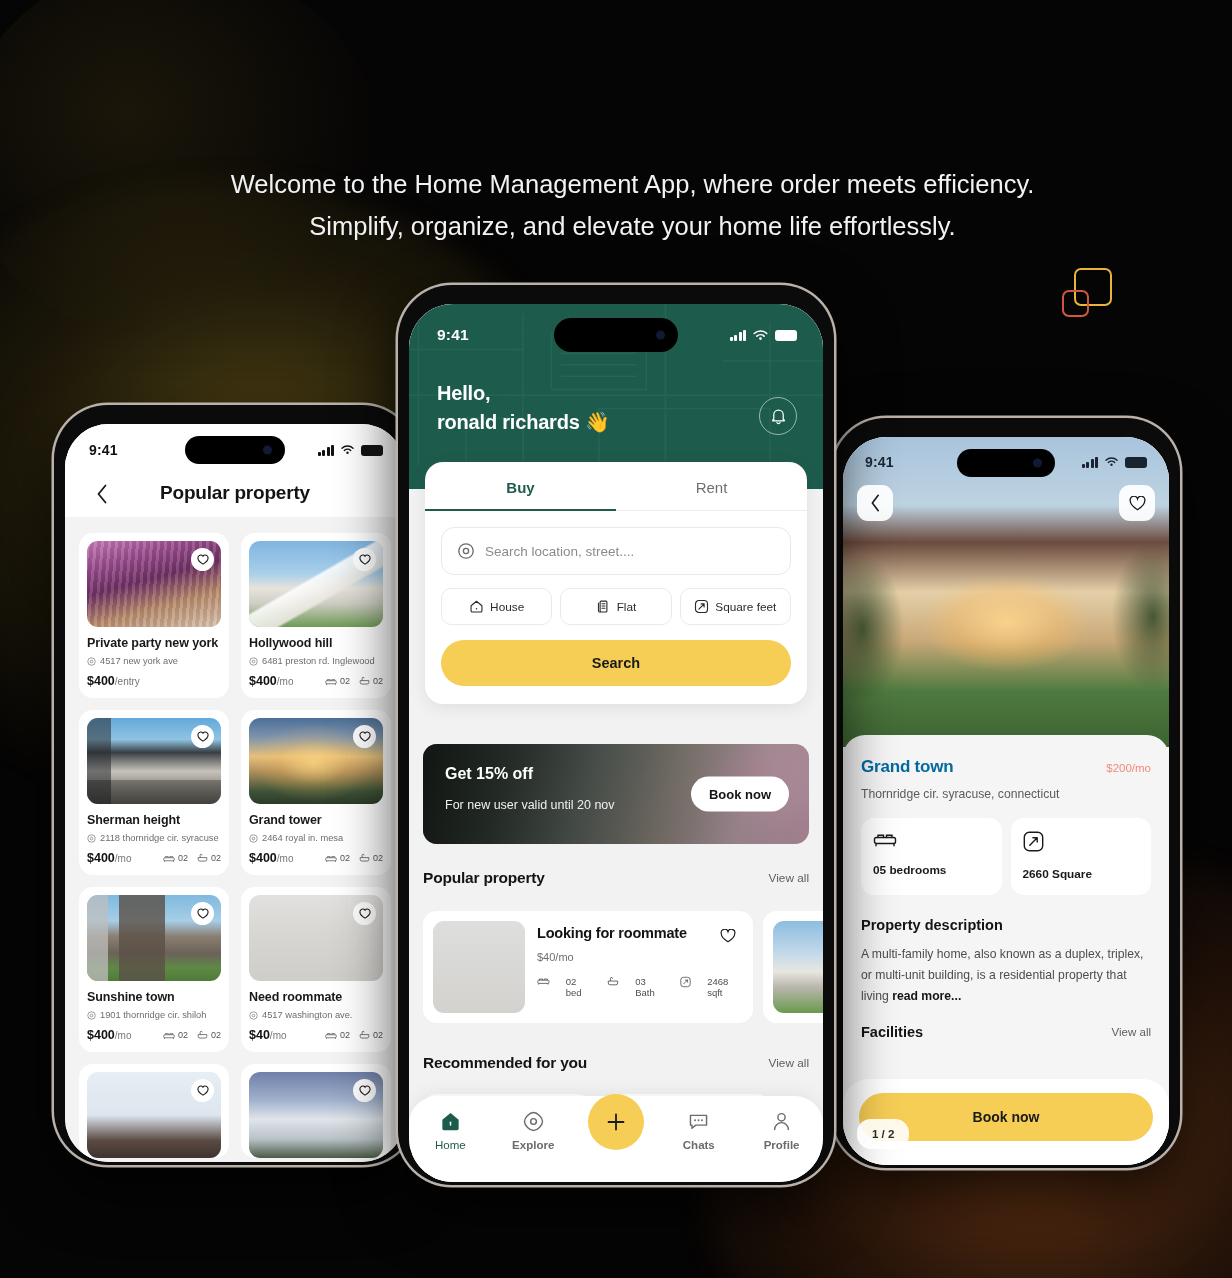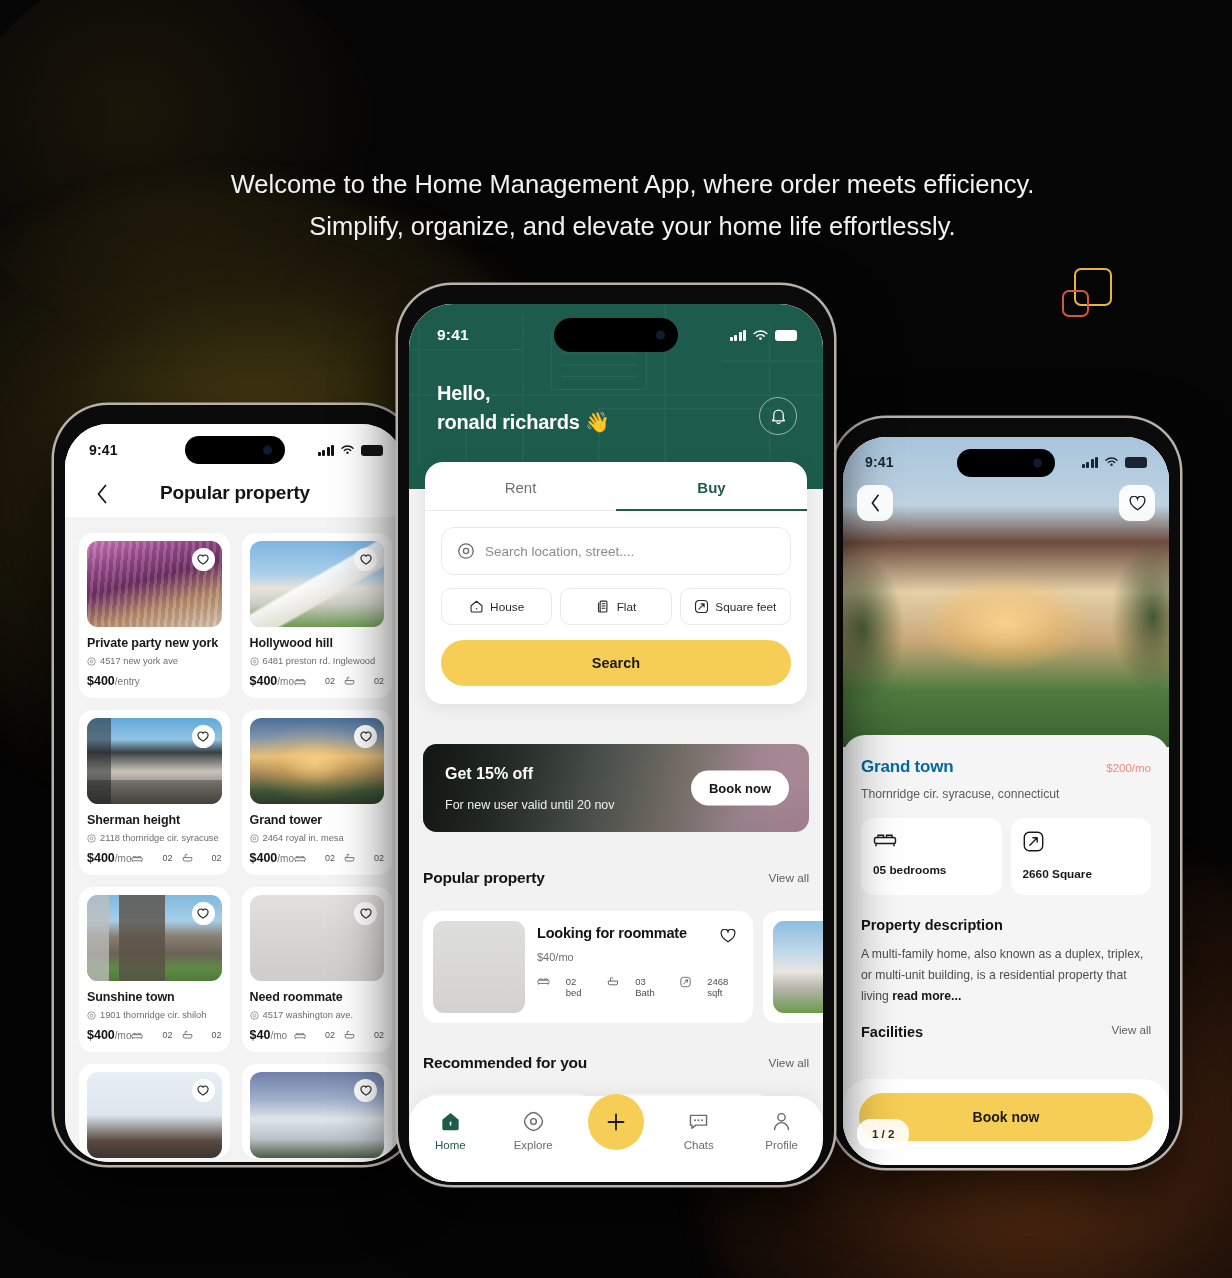--- a/index.html
+++ b/index.html
@@ -115,21 +115,21 @@
   .heart {
     position: absolute; right: 7px; top: 7px; width: 23px; height: 23px;
     background: #fff; border-radius: 50%; display: flex; align-items: center; justify-content: center;
   }
   .pcard .pname { margin-top: 9px; font-size: 12.5px; font-weight: bold; color: #191919; letter-spacing: -0.1px; }
   .pcard .paddr { margin-top: 6px; font-size: 9.3px; color: #6d6d6d; display: flex; align-items: center; gap: 4px; }
   .pcard .prow { margin-top: 8px; display: flex; align-items: center; justify-content: space-between; }
   .pcard .price { font-size: 12.5px; font-weight: bold; color: #111; }
   .pcard .price span { font-weight: 400; font-size: 10px; color: #777; }
   .pcard .specs { display: flex; align-items: center; gap: 9px; font-size: 9px; color: #555; }
-  .pcard .specs .sp { display: flex; align-items: center; gap: 19px; }
+  .pcard .specs .sp { display: flex; align-items: center; gap: 3px; }
 
   
   .cp-body { position: absolute; inset: 0; background: #f2f2f2; }
   .cp-hero {
     position: absolute; left: 0; top: 0; width: 100%; height: 185px;
     background: #1d5c4d; overflow: hidden;
   }
   .cp-hero .lines { position: absolute; inset: 0; opacity: 0.5; }
   .cp-greet { position: absolute; left: 28px; top: 78px; color: #fff; z-index: 6; }
   .cp-greet .l1 { font-size: 20px; font-weight: bold; letter-spacing: -0.2px; }
@@ -164,21 +164,21 @@
     flex: 1; height: 37px; border: 1.2px solid #eaeaea; border-radius: 10px;
     display: flex; align-items: center; justify-content: center; gap: 6px;
     font-size: 11.8px; color: #2b2b2b;
   }
   .cp-searchbtn {
     margin: 15px 16px 0; height: 46px; background: #f6ce55; border-radius: 24px;
     display: flex; align-items: center; justify-content: center;
     font-size: 14.5px; font-weight: bold; color: #1a1a1a;
   }
   .cp-promo {
-    position: absolute; left: 14px; right: 14px; top: 440px; height: 88px;
+    position: absolute; left: 14px; right: 14px; top: 440px; height: 100px;
     border-radius: 14px; overflow: hidden; z-index: 6;
   }
   .cp-promo .pimg { position: absolute; inset: 0; }
   .cp-promo .shade { position: absolute; inset: 0; background: linear-gradient(90deg, rgba(0,0,0,0.72) 0%, rgba(0,0,0,0.45) 55%, rgba(0,0,0,0.2) 100%); }
   .cp-promo .t1 { position: absolute; left: 22px; top: 21px; color: #fff; font-size: 16px; font-weight: bold; }
   .cp-promo .t2 { position: absolute; left: 22px; top: 54px; color: #f0f0f0; font-size: 12.5px; }
   .cp-promo .bk {
     position: absolute; right: 20px; top: 50%; transform: translateY(-50%);
     background: #fff; border-radius: 20px; padding: 10px 18px;
     font-size: 13px; font-weight: bold; color: #141414;
@@ -207,21 +207,21 @@
   .cp-recrow { position: absolute; left: 14px; right: 0; top: 790px; display: flex; gap: 12px; z-index: 6; }
   .rec-card { width: 168px; flex: none; background: #fff; border-radius: 14px; padding: 8px; }
   .rec-card .rthumb { position: relative; width: 100%; height: 72px; border-radius: 11px; overflow: hidden; }
   .cp-tabbar {
     position: absolute; left: 0; right: 0; bottom: 0; height: 86px;
     background: #fff; border-radius: 28px 28px 44px 44px; z-index: 12;
     display: flex; align-items: flex-start; padding-top: 14px;
     box-shadow: 0 -4px 18px rgba(0,0,0,0.06);
   }
   .tbi { flex: 1; display: flex; flex-direction: column; align-items: center; gap: 6px;
-    font-size: 11.5px; color: #6b6b6b; }
+    font-size: 11.5px; color: #6b6b6b; font-weight: bold; }
   .tbi.active { color: #1d5c4d; font-weight: 500; }
   .tb-plus {
     width: 56px; height: 56px; border-radius: 50%; background: #f6ce55;
     display: flex; align-items: center; justify-content: center;
     margin-top: -16px; font-size: 28px; color: #1a1a1a; font-weight: 300;
   }
 
   
   .rp-body { position: absolute; inset: 0; background: #f5f5f5; }
   .rp-hero { position: absolute; left: 0; top: 0; width: 100%; height: 310px; overflow: hidden; }
@@ -244,21 +244,21 @@
   .rp-name { font-size: 17px; font-weight: bold; color: #0369a1; letter-spacing: -0.2px; }
   .rp-price { font-size: 16px; font-weight: bold; color: #f25a3e; }
   .rp-price span { font-size: 11.5px; font-weight: 400; color: #f08a78; }
   .rp-addr { margin-top: 10px; font-size: 12.2px; color: #5c5c5c; }
   .rp-facts { margin-top: 17px; display: flex; gap: 9px; }
   .rp-fact { flex: 1; background: #fff; border-radius: 13px; padding: 13px 12px 14px; min-width: 0; }
   .rp-fact .fl { margin-top: 11px; font-size: 11.8px; font-weight: bold; color: #1a1a1a; white-space: nowrap; }
   .rp-desc-h { margin-top: 22px; font-size: 14.5px; font-weight: bold; color: #141414; }
   .rp-desc { margin-top: 11px; font-size: 12.2px; line-height: 21px; color: #4d4d4d; }
   .rp-desc b { color: #141414; font-weight: bold; }
-  .rp-fac-h { margin-top: 17px; display: flex; align-items: flex-start; justify-content: space-between; }
+  .rp-fac-h { margin-top: 17px; display: flex; align-items: center; justify-content: space-between; }
   .rp-fac-h .h { font-size: 14.5px; font-weight: bold; color: #141414; }
   .rp-fac-h .v { font-size: 11.5px; color: #5e5e5e; }
   .rp-bottombar {
     position: absolute; left: 0; right: 0; bottom: 0; height: 86px; background: #fff;
     border-radius: 26px 26px 0 0; display: flex; align-items: flex-start; padding: 14px 16px 0;
   }
   .rp-book {
     width: 100%; height: 48px; background: #f6ce55; border-radius: 26px;
     display: flex; align-items: center; justify-content: center;
     font-size: 14px; font-weight: bold; color: #1a1a1a;
@@ -691,22 +691,22 @@
         </div>
         <div class="cp-bell">
           <svg width="17" height="18" viewBox="0 0 18 19">
             <path d="M4 13.5V8.2a5 5 0 1110 0v5.3h1.1v1.2H2.9v-1.2H4z" fill="none" stroke="#fff" stroke-width="1.3" stroke-linejoin="round"></path>
             <path d="M7.3 16.3a1.8 1.8 0 003.4 0" fill="none" stroke="#fff" stroke-width="1.3" stroke-linecap="round"></path>
           </svg>
         </div>
 
         <div class="cp-searchcard">
           <div class="cp-tabs">
+            <div class="cp-tab active">Buy</div>
             <div class="cp-tab">Rent</div>
-            <div class="cp-tab active">Buy</div>
           </div>
           <div class="cp-searchbox">
             <svg width="18" height="18" viewBox="0 0 18 18">
               <circle cx="9" cy="9" r="7.2" fill="none" stroke="#6b6b6b" stroke-width="1.3"></circle>
               <circle cx="9" cy="9" r="2.6" fill="none" stroke="#6b6b6b" stroke-width="1.3"></circle>
             </svg>
             <span>Search location, street....</span>
           </div>
           <div class="cp-chips">
             <div class="cp-chip">

